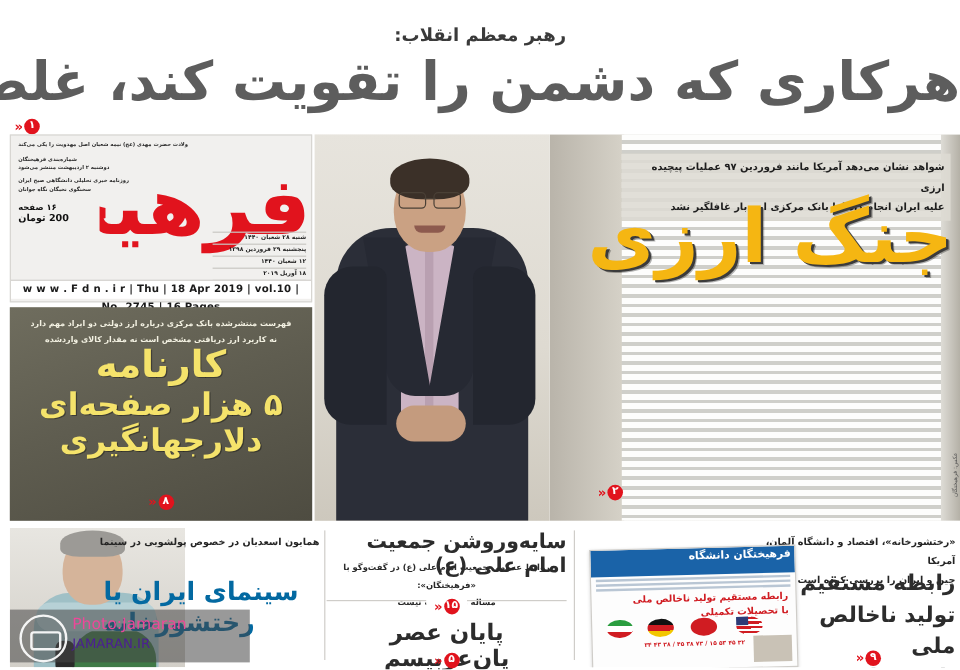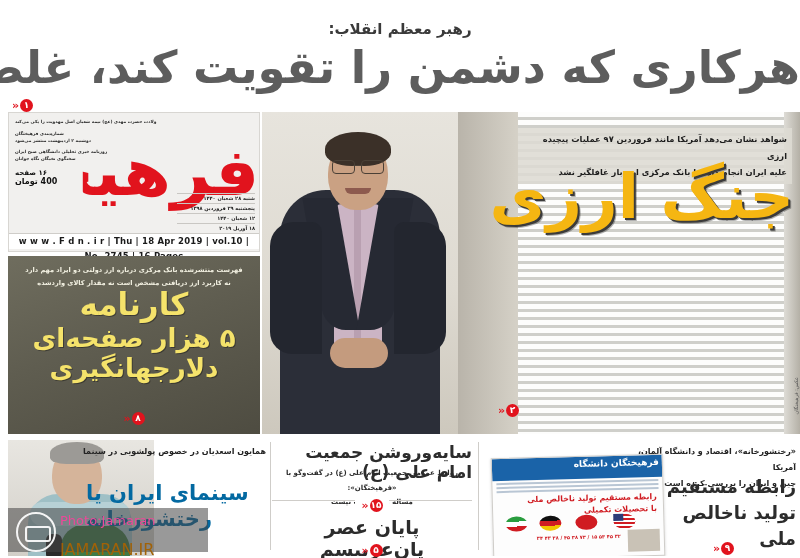--- a/index.html
+++ b/index.html
@@ -151,21 +151,21 @@
   .bp-body{position:absolute;left:20px;top:54px;width:104px;height:64px;background:#9fc0c6;border-radius:30px 30px 0 0;}
   .bp-arms{position:absolute;left:22px;top:62px;width:100px;height:24px;background:#b7d1d6;border-radius:14px;}
   .bp-chair{position:absolute;left:52px;top:84px;width:70px;height:34px;background:#3f7a47;border-radius:26px 26px 0 0;}
   .bp-chair:after{content:"";position:absolute;left:-14px;top:10px;width:16px;height:26px;background:#2a2a2a;border-radius:6px;}
   .watermark{position:absolute;left:0;bottom:4px;width:200px;height:44px;
     background:rgba(70,70,70,.55);}
   .wm-ring{position:absolute;left:8px;top:4px;width:36px;height:36px;border:2px solid #fff;border-radius:50%;
     opacity:.92;}
   .wm-ring:after{content:"";position:absolute;left:7px;top:12px;width:22px;height:12px;border:2px solid #fff;border-radius:3px;}
   .wm-t1{position:absolute;left:52px;top:5px;font-size:13px;color:#ec4899;font-weight:normal;direction:ltr;}
-  .wm-t2{position:absolute;left:52px;top:32px;font-size:16px;color:#a16207;font-weight:normal;direction:ltr;}
+  .wm-t2{position:absolute;left:52px;top:22px;font-size:11px;color:#4c1d95;font-weight:normal;direction:ltr;}
 
   
   .bm{position:absolute;left:272px;top:440px;width:200px;height:116px;}
   .bm .hl1{position:absolute;right:0;left:0;top:2px;text-align:right;
     font-size:17px;font-weight:bold;color:#2c2c2c;}
   .bm .sub{position:absolute;right:0;left:0;top:26px;text-align:center;
     font-size:7px;font-weight:bold;color:#2a2a2a;line-height:2.1;}
   .bm .hr{position:absolute;right:0;left:0;top:60px;height:1px;background:#cfcdc9;}
   .bm .mk{position:absolute;right:0;left:0;top:54px;text-align:center;}
   .bm .mk .pmark{background:#fff;padding:0 6px;}
@@ -215,21 +215,21 @@
   <div class="masthead-wrap">
     <div class="logo-art">فرهیختگان</div>
 
     <div class="mast-left">
       <div class="ln">ولادت حضرت مهدی (عج) نیمه شعبان اصل مهدویت را یکی می‌کند</div>
       <div class="ln" style="margin-top:5px">شماره‌بندی فرهیختگان</div>
       <div class="ln">دوشنبه ۲ اردیبهشت منتشر می‌شود</div>
       <div class="ln" style="margin-top:5px">روزنامه خبری تحلیلی دانشگاهی صبح ایران</div>
       <div class="ln">سخنگوی نخبگان نگاه جوانان</div>
       <div class="big1">۱۶ صفحه</div>
-      <div class="big2">400 تومان</div>
+      <div class="big2">200 تومان</div>
     </div>
 
     <div class="mast-dates">
       <div class="dln">شنبه ۲۸ شعبان ۱۴۴۰</div>
       <div class="dln">پنجشنبه ۲۹ فروردین ۱۳۹۸</div>
       <div class="dln">۱۲ شعبان ۱۴۴۰</div>
       <div class="dln">۱۸ آوریل ۲۰۱۹</div>
       <div class="dln">شماره ۲۷۴۵</div>
     </div>
 

